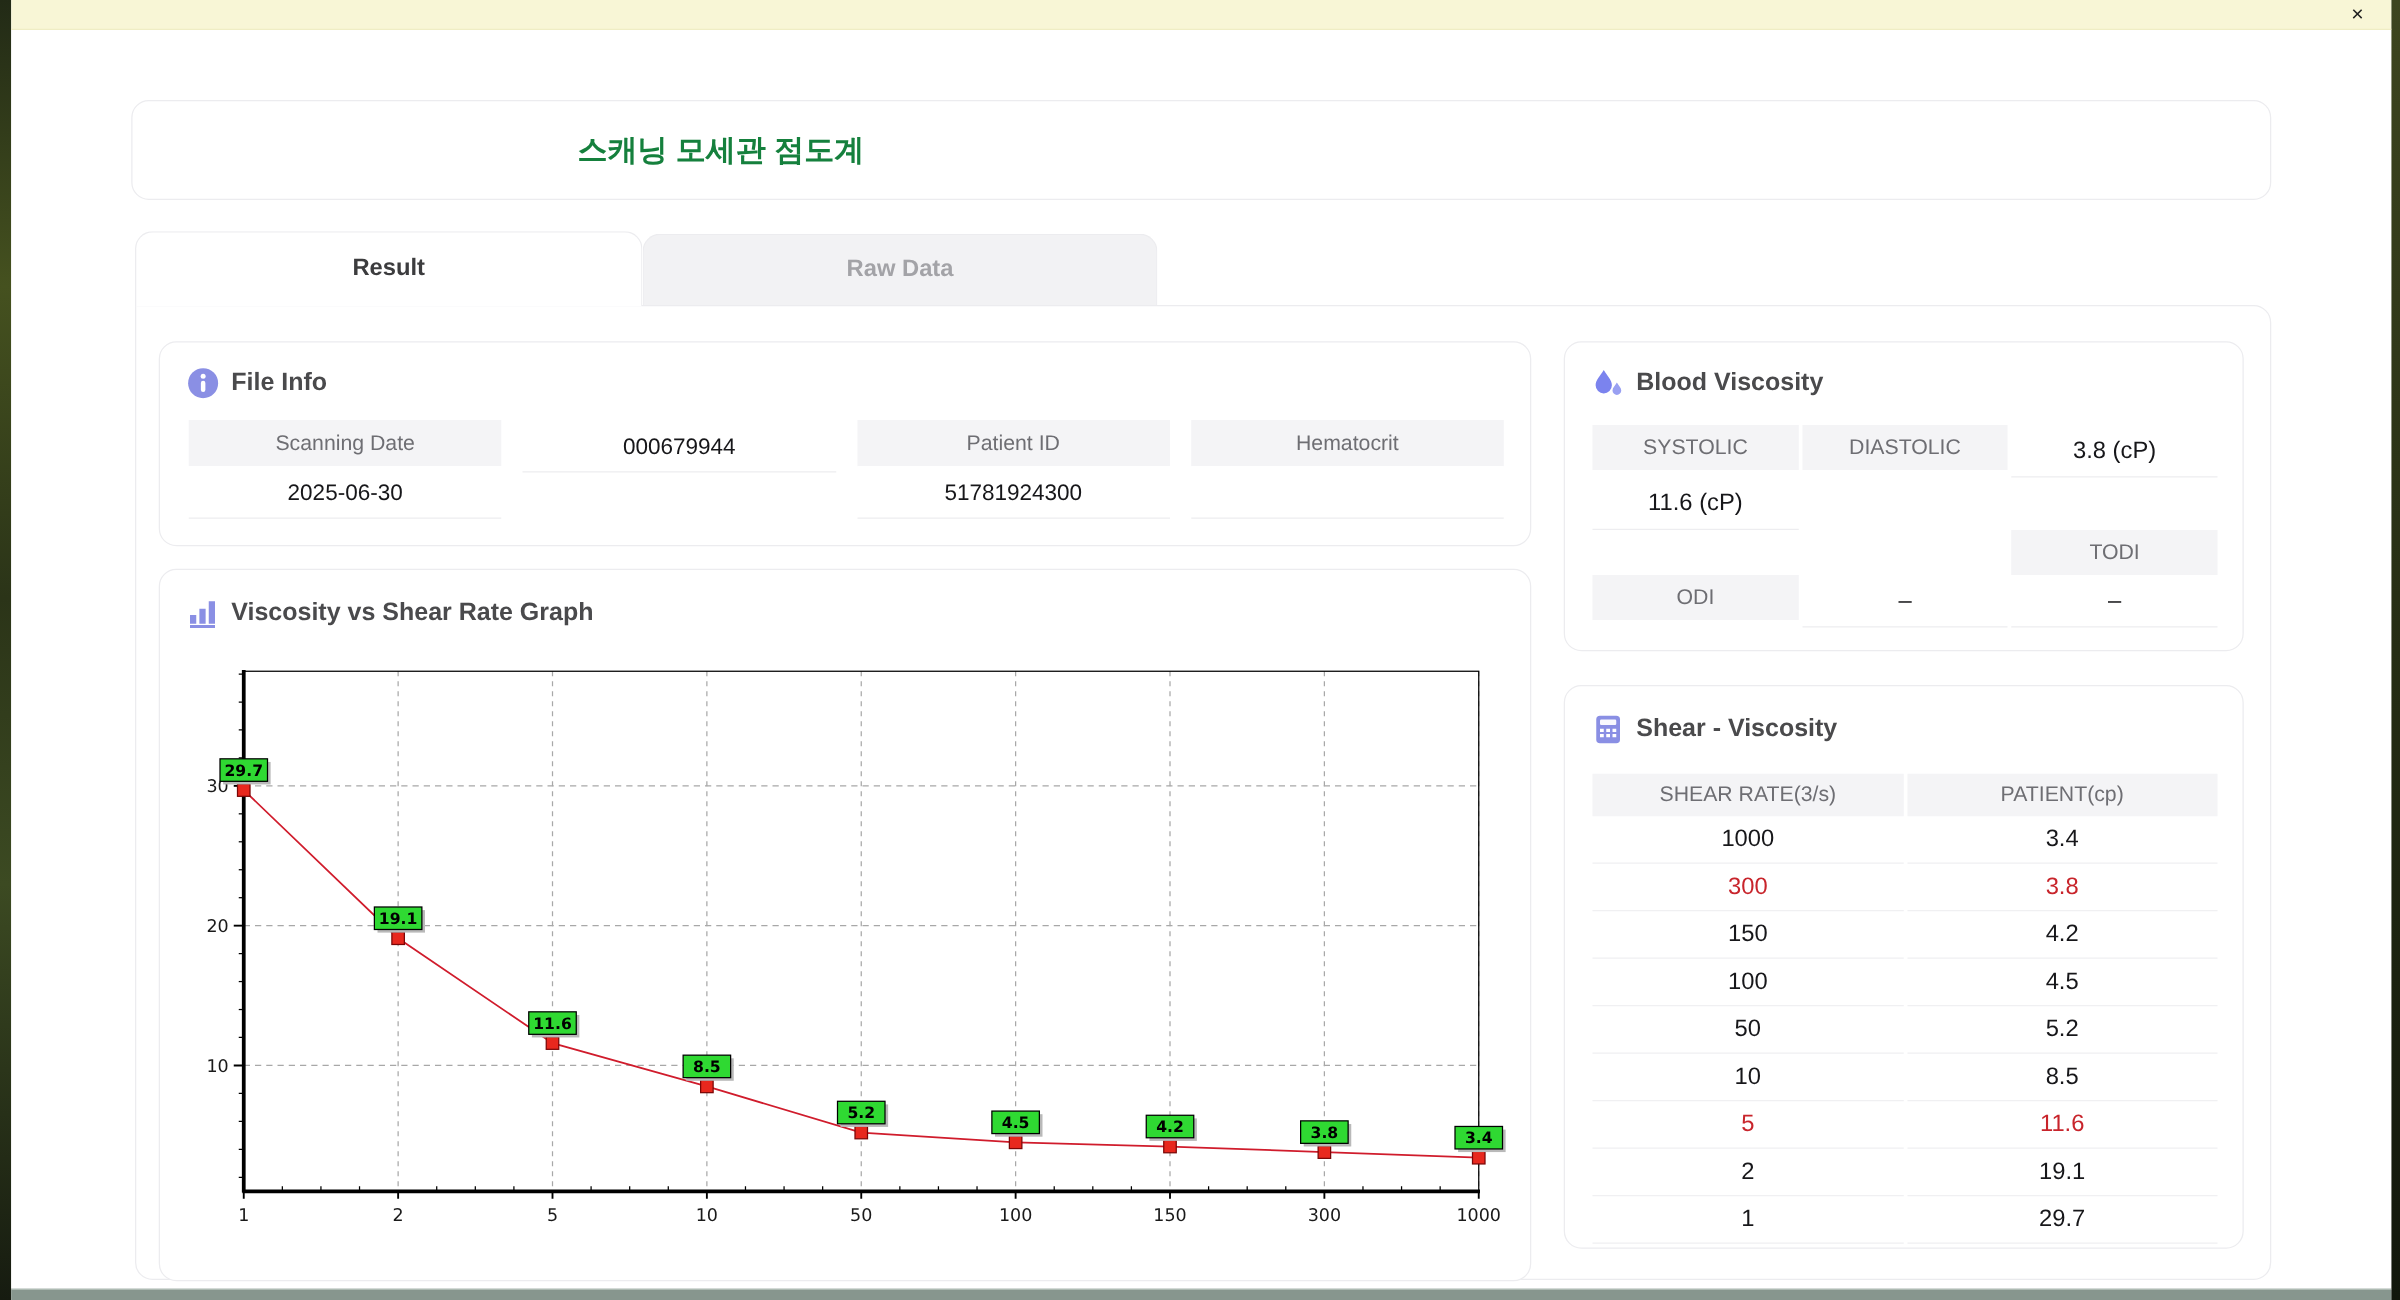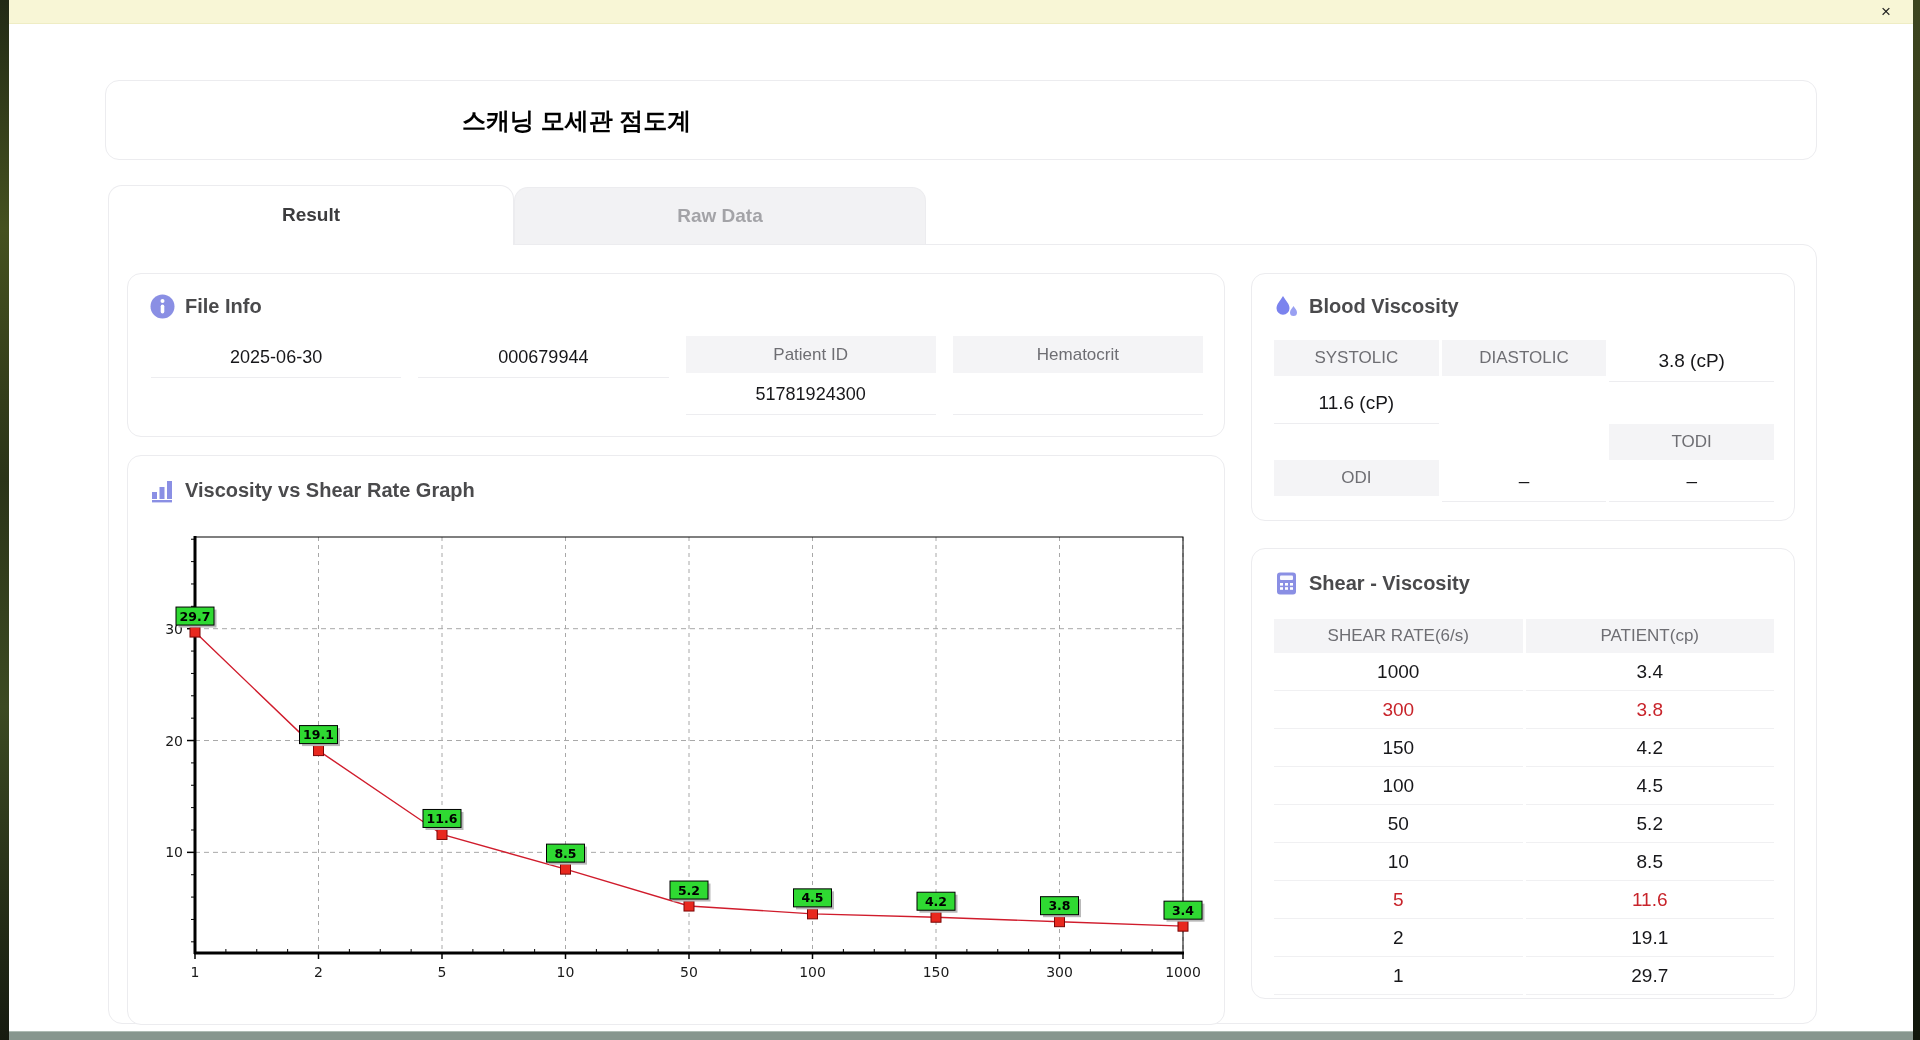--- a/index.html
+++ b/index.html
@@ -19,21 +19,21 @@
 
   .card { position:absolute; background:#fff; border:1px solid #ececef; border-radius:14px; }
 
   
   .header-card { left:105px; top:80px; width:1712px; height:80px; }
   .brand { position:absolute; left:42px; top:16px; height:48px; display:flex; align-items:center; }
   .brand-text { font-size:34px; font-weight:bold; letter-spacing:.5px; margin-left:8px; }
   .brand-u { color:#8dc63f; }
   .brand-rest { color:#a5a5a5; font-weight:600; }
   .app-title { position:absolute; left:356px; top:0; height:80px; line-height:80px;
-               font-size:24px; font-weight:bold; color:#000000; }
+               font-size:24px; font-weight:bold; color:#15803d; }
 
   
   .tab { position:absolute; text-align:center; font-weight:bold; font-size:19px;
          border:1px solid #ececef; border-bottom:none; border-radius:14px 14px 0 0; cursor:pointer; }
   .tab-active   { left:108px; top:185px; width:406px; height:60px; line-height:58px; background:#fff; color:#3c3c3e; z-index:3; }
   .tab-inactive { left:514px; top:187px; width:412px; height:57px; line-height:55px; background:#f2f2f4; color:#a3a3a7; z-index:1; }
 
   .content-card { left:108px; top:244px; width:1709px; height:780px; border-radius:0 14px 14px 14px; z-index:2; }
 
   
@@ -90,20 +90,21 @@
     <div class="sec-head" style="left:22px; top:20px;">
       <svg class="ic" viewBox="0 0 25 25">
         <circle cx="12.5" cy="12.5" r="12" fill="#8a8fe4"></circle>
         <circle cx="12.5" cy="7" r="2" fill="#fff"></circle>
         <rect x="10.7" y="10.5" width="3.6" height="9" rx="1.8" fill="#fff"></rect>
       </svg>
       <span class="sec-title">File Info</span>
     </div>
     <div class="fi-fields">
         <div class="fi-col">
+          <div class="cell-label">Scanning Date</div>
           <div class="cell-value">2025-06-30</div>
         </div>
         <div class="fi-col">
           <div class="cell-value">000679944</div>
         </div>
         <div class="fi-col">
           <div class="cell-label">Patient ID</div>
           <div class="cell-value">51781924300</div>
         </div>
         <div class="fi-col">
@@ -275,21 +276,21 @@
             <rect x="11" y="12" width="3" height="2.6"></rect>
             <rect x="16" y="12" width="3" height="2.6"></rect>
           <rect x="6" y="16.2" width="3" height="2.6"></rect>
             <rect x="11" y="16.2" width="3" height="2.6"></rect>
             <rect x="16" y="16.2" width="3" height="2.6"></rect>
         </g>
       </svg>
       <span class="sec-title">Shear - Viscosity</span>
     </div>
     <div class="sv-table">
-      <div class="sv-h">SHEAR RATE(6/s)</div>
+      <div class="sv-h">SHEAR RATE(3/s)</div>
       <div class="sv-h">PATIENT(cp)</div>
     <div class="sv-c">1000</div>
         <div class="sv-c">3.4</div>
         <div class="sv-c hl">300</div>
         <div class="sv-c hl">3.8</div>
         <div class="sv-c">150</div>
         <div class="sv-c">4.2</div>
         <div class="sv-c">100</div>
         <div class="sv-c">4.5</div>
         <div class="sv-c">50</div>

